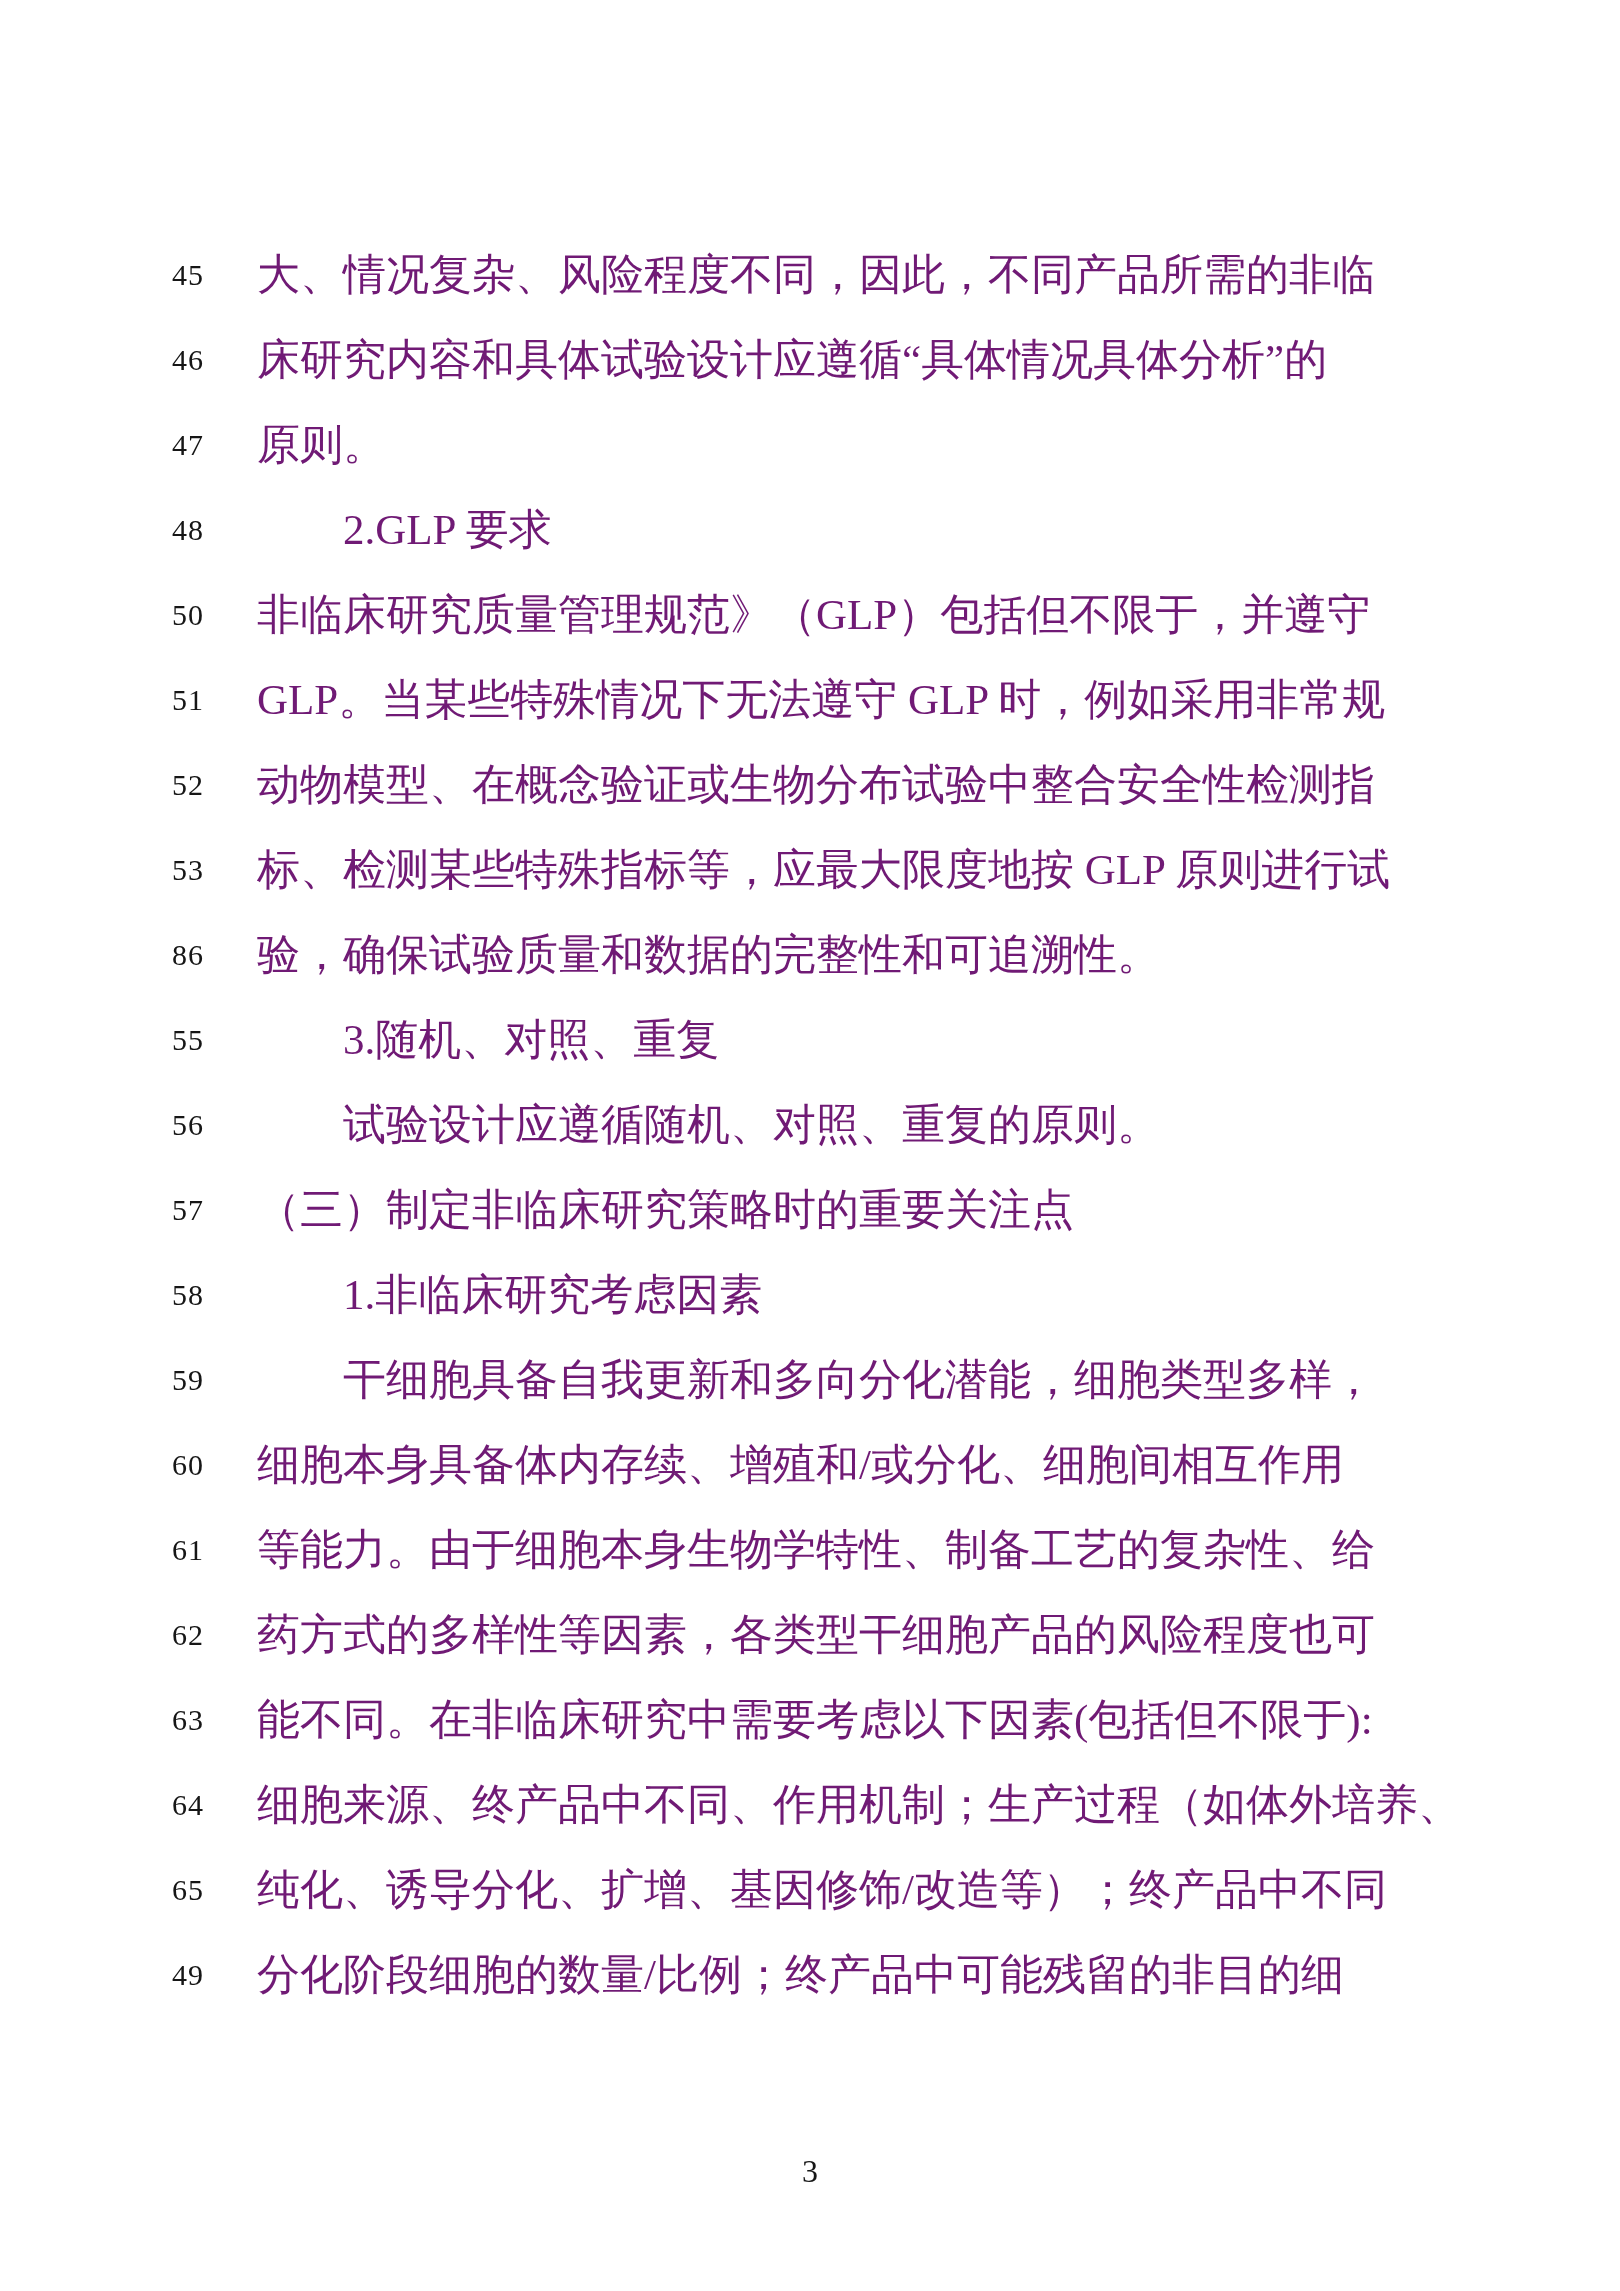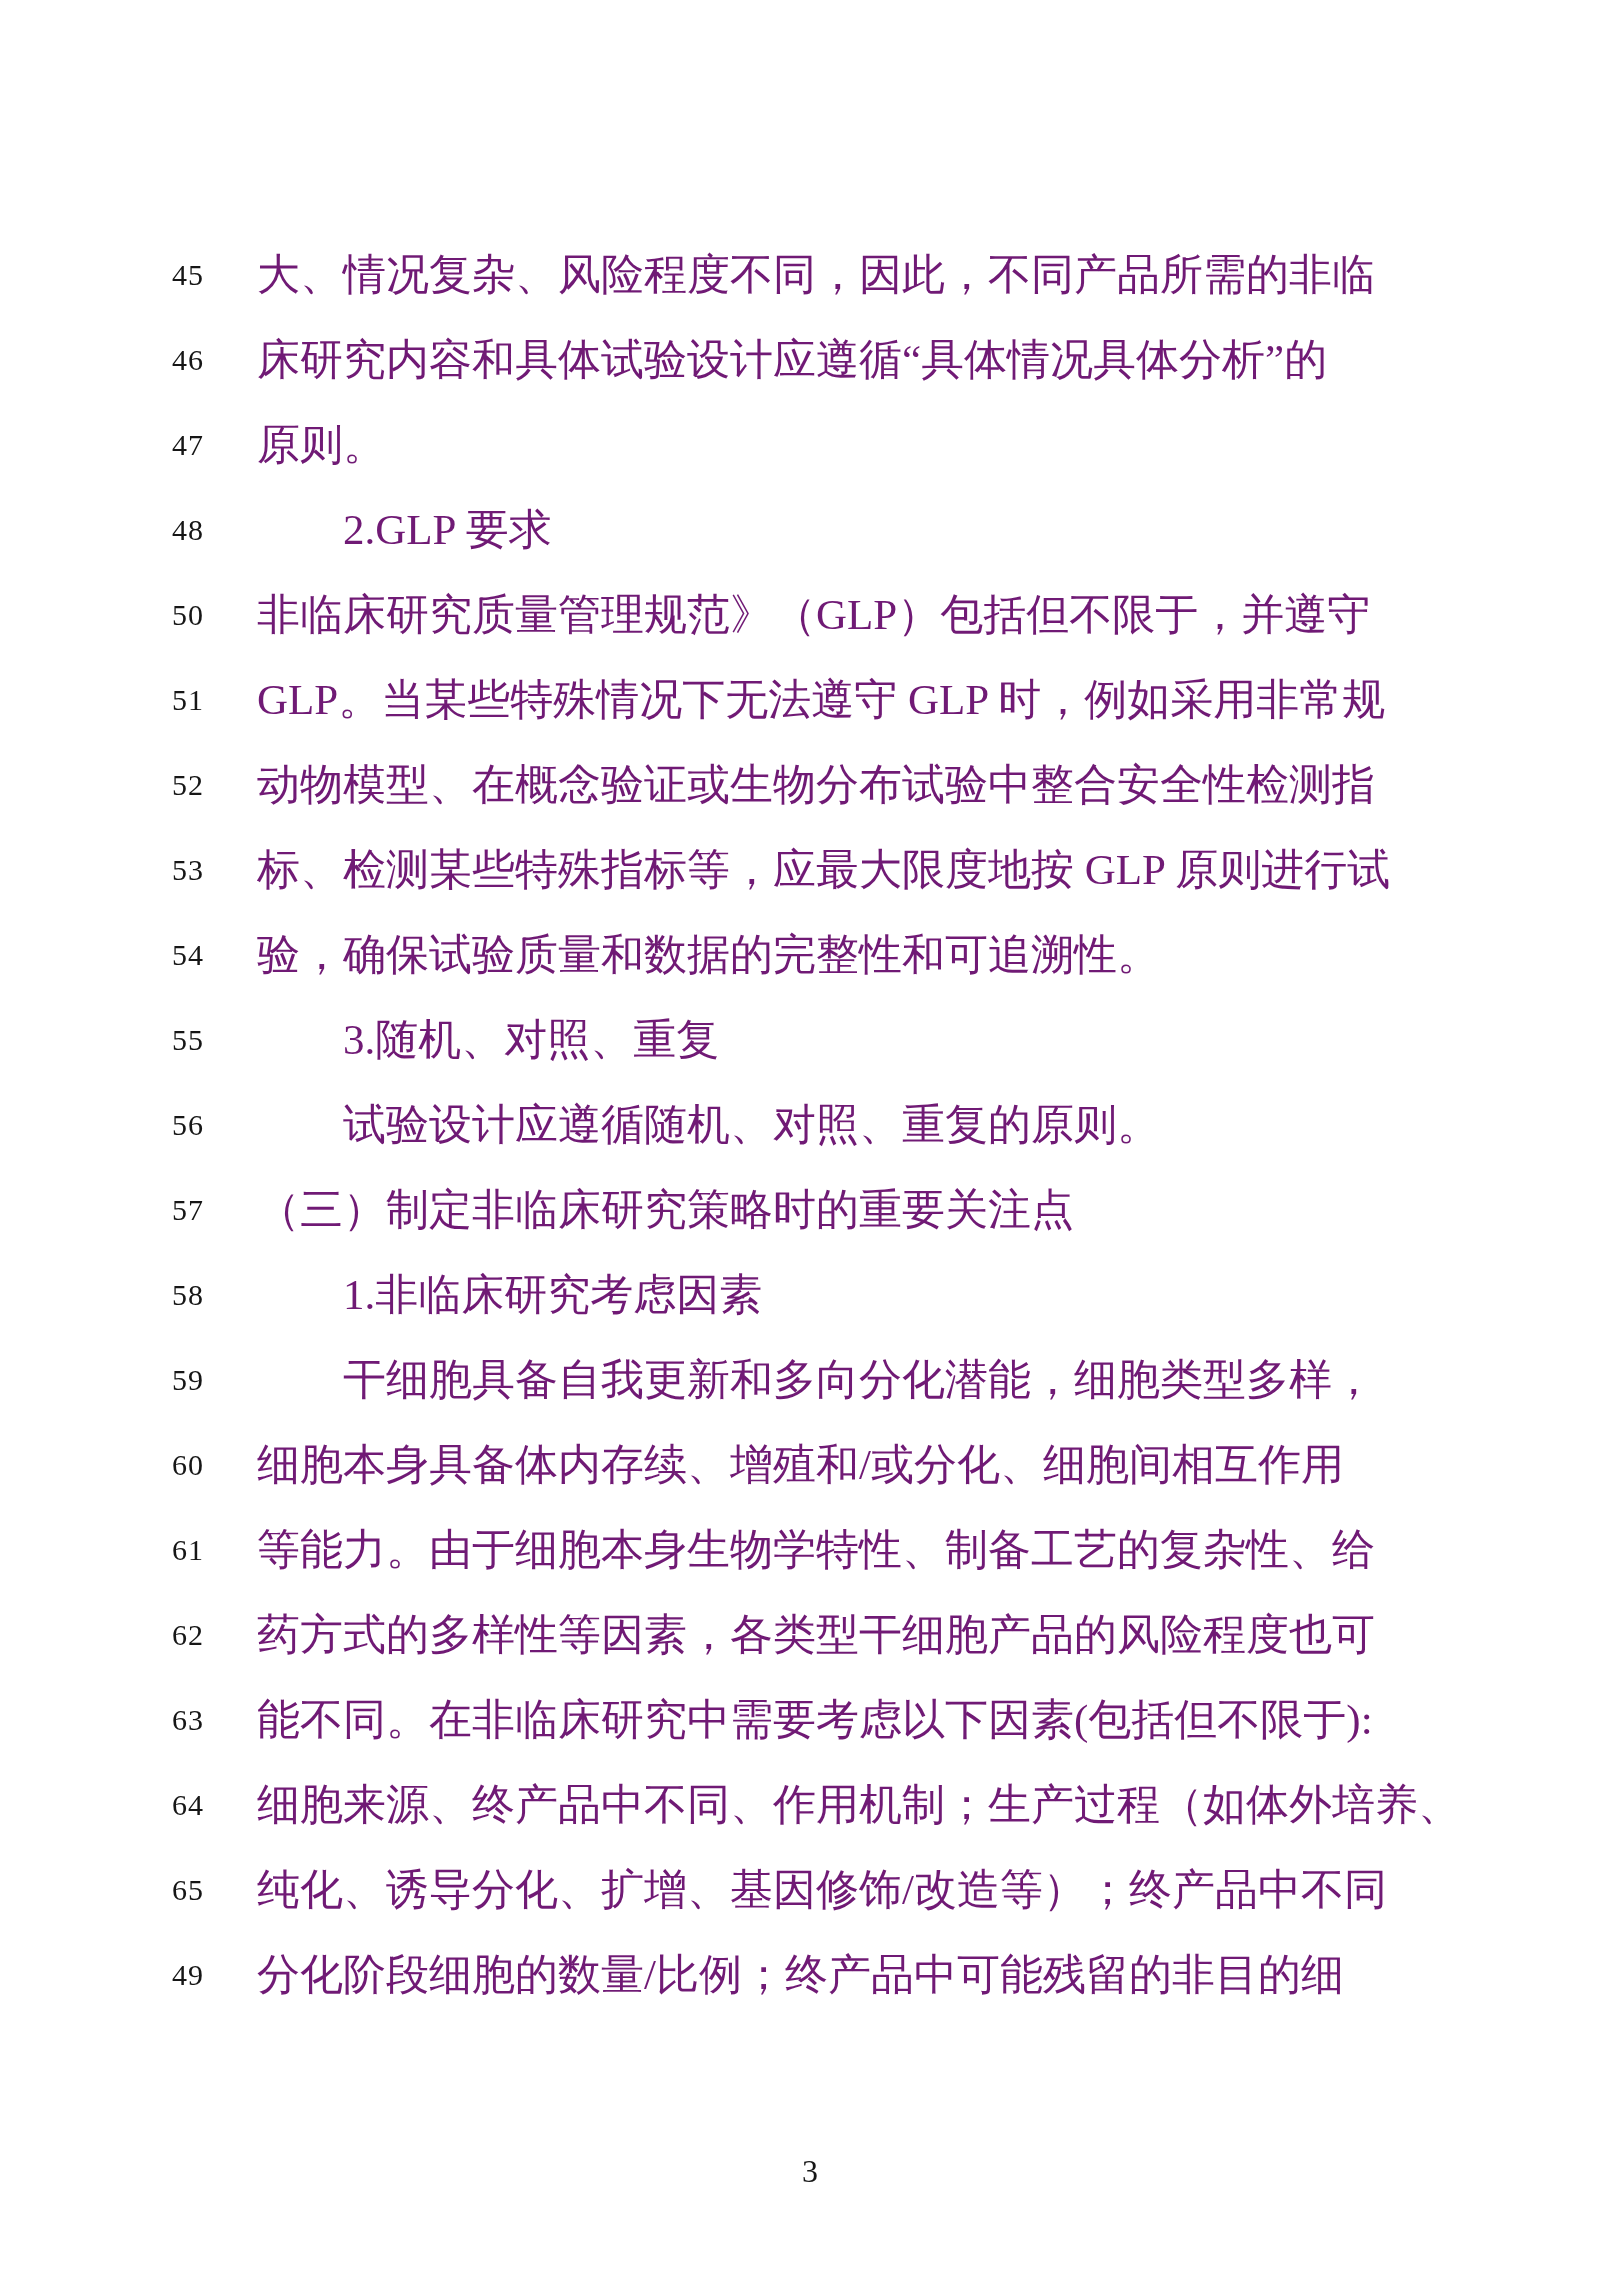--- a/index.html
+++ b/index.html
@@ -92,21 +92,21 @@
     </div>
     <div class="line-row">
       <div class="line-num">52</div>
       <div class="line-text">动物模型、在概念验证或生物分布试验中整合安全性检测指</div>
     </div>
     <div class="line-row">
       <div class="line-num">53</div>
       <div class="line-text">标、检测某些特殊指标等，应最大限度地按 GLP 原则进行试</div>
     </div>
     <div class="line-row">
-      <div class="line-num">54</div>
+      <div class="line-num">86</div>
       <div class="line-text">验，确保试验质量和数据的完整性和可追溯性。</div>
     </div>
     <div class="line-row">
       <div class="line-num">55</div>
       <div class="line-text indent">3.随机、对照、重复</div>
     </div>
     <div class="line-row">
       <div class="line-num">56</div>
       <div class="line-text indent">试验设计应遵循随机、对照、重复的原则。</div>
     </div>

